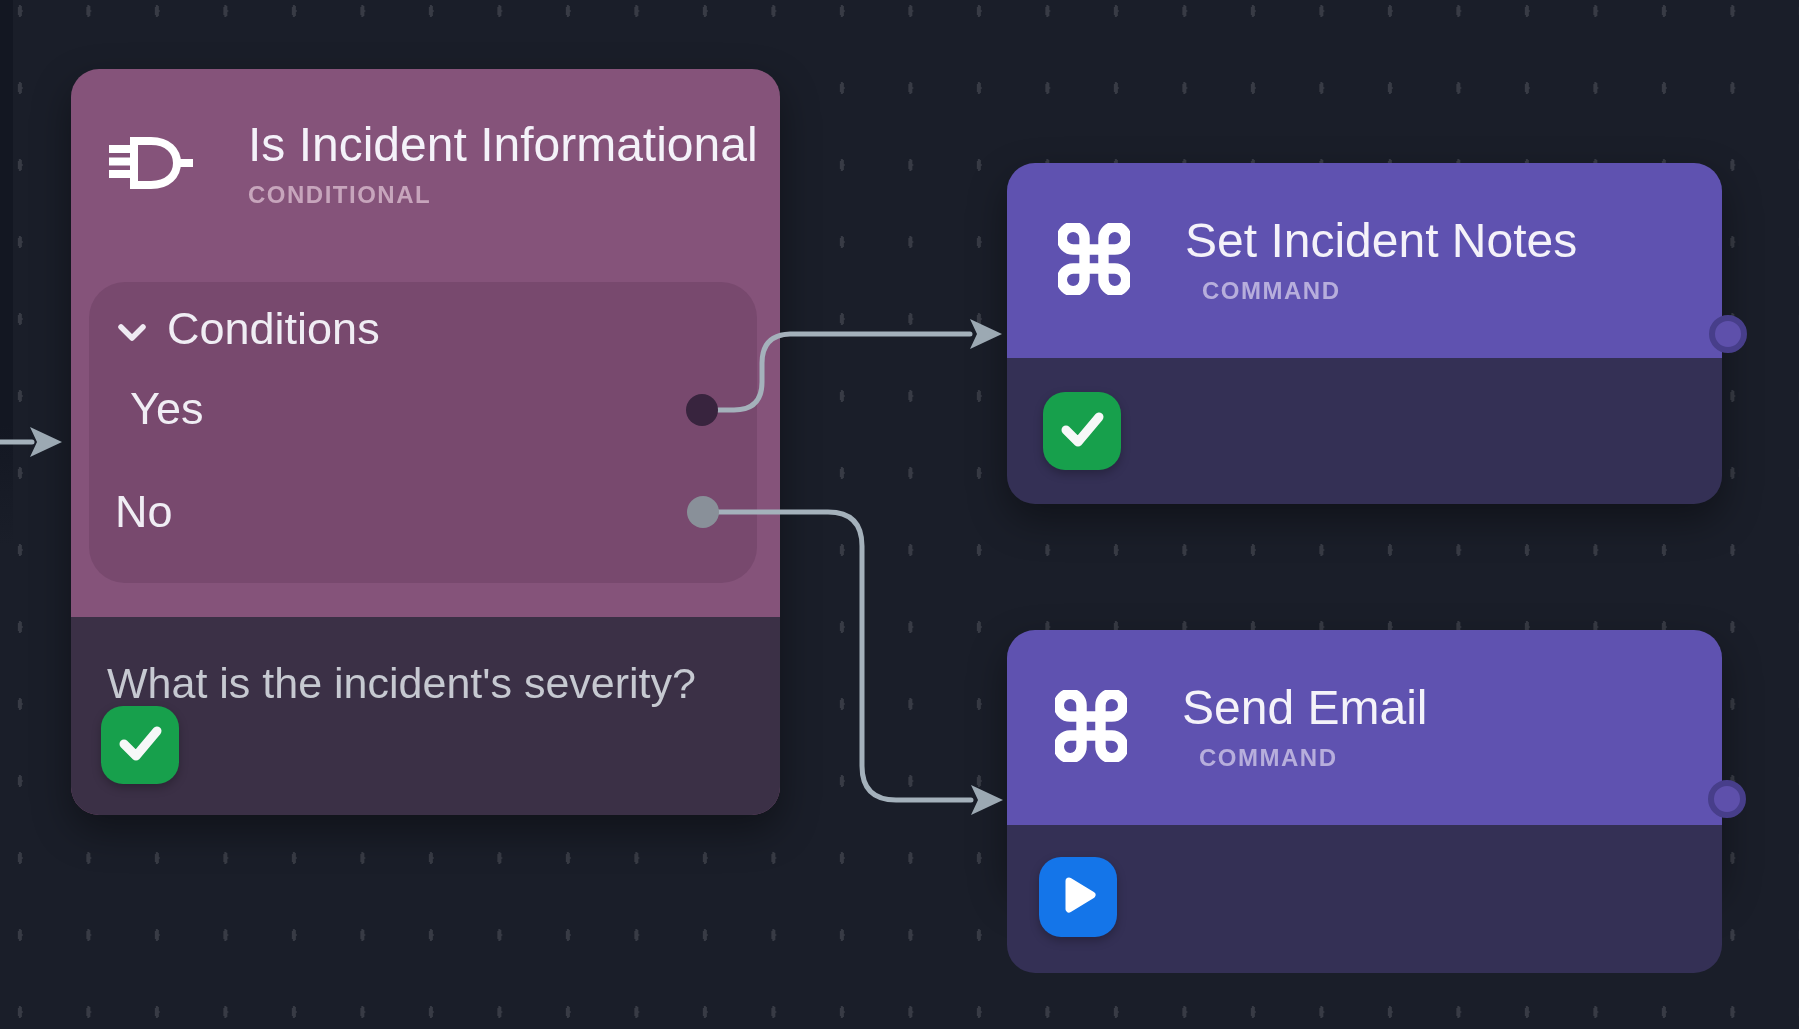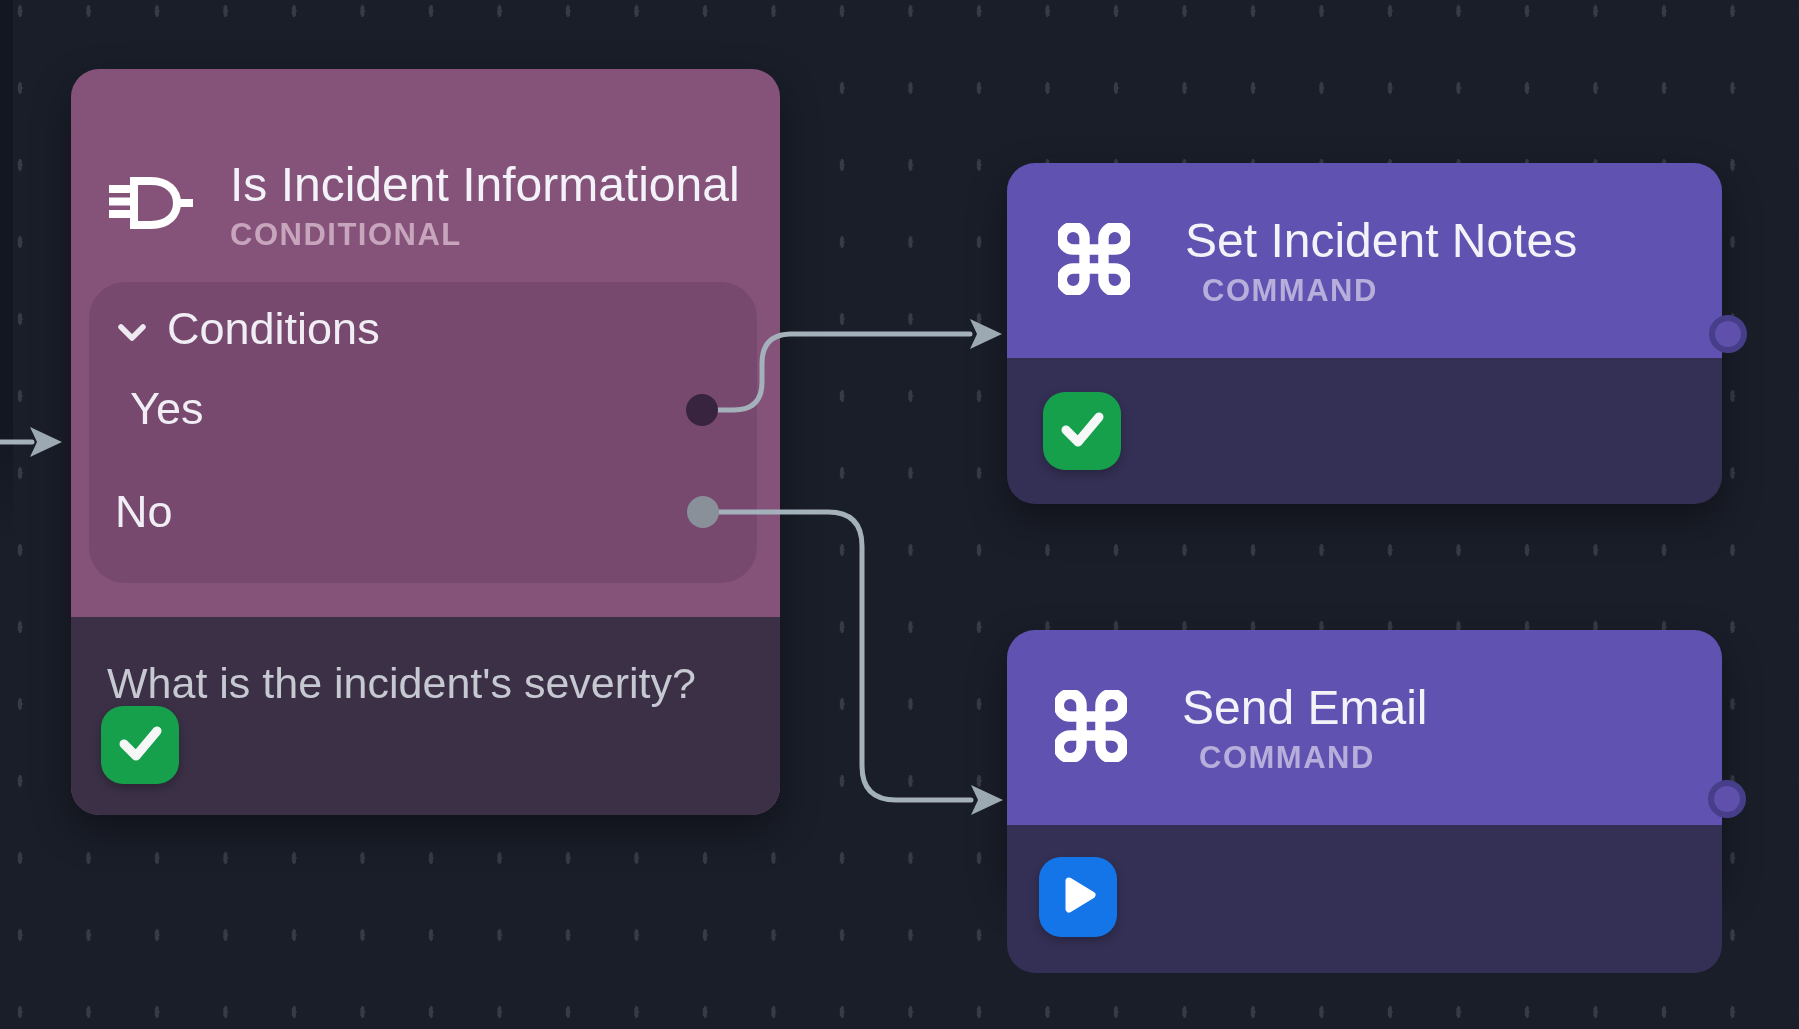--- a/index.html
+++ b/index.html
@@ -25,39 +25,39 @@
   .node {
     position: absolute;
     border-radius: 28px;
     box-shadow: 0 16px 38px rgba(0,0,0,0.38);
   }
   .node-title {
     font-size: 48px; line-height: 54px; color: #F4F2F9;
     white-space: nowrap;
   }
   .node-type {
-    font-size: 31px; line-height: 34px; font-weight: 700;
+    font-size: 24px; line-height: 34px; font-weight: 700;
     letter-spacing: 1.5px; margin-top: 6px; white-space: nowrap;
   }
   .hrow { position: absolute; display: flex; align-items: center; }
 
   .badge {
     position: absolute; width: 78px; height: 78px; border-radius: 22px;
     display: flex; align-items: center; justify-content: center;
     box-shadow: 0 4px 10px rgba(0,0,0,0.25);
   }
 
   .dotted-body {
     background-image: radial-gradient(ellipse 2.4px 6px at 34px 30px, rgba(255,255,255,0.09) 97%, transparent 100%);
     background-size: 68.5px 77px;
   }
 
   
   .cond-node { left: 71px; top: 69px; width: 709px; height: 746px; background: #85537A; }
-  .cond-hrow { left: 37px; top: 0; height: 192px; gap: 36px; margin-top: 40px; }
+  .cond-hrow { left: 37px; top: 0; height: 192px; gap: 54px; }
   .cond-type { color: #C7A5BC; }
 
   .cond-panel {
     position: absolute; left: 18px; top: 213px; width: 668px; height: 301px;
     background: #78496E; border-radius: 36px;
   }
   .cond-row {
     position: absolute; display: flex; align-items: center;
     color: #F0EDF4; font-size: 45px; line-height: 52px; justify-content: center;
   }

